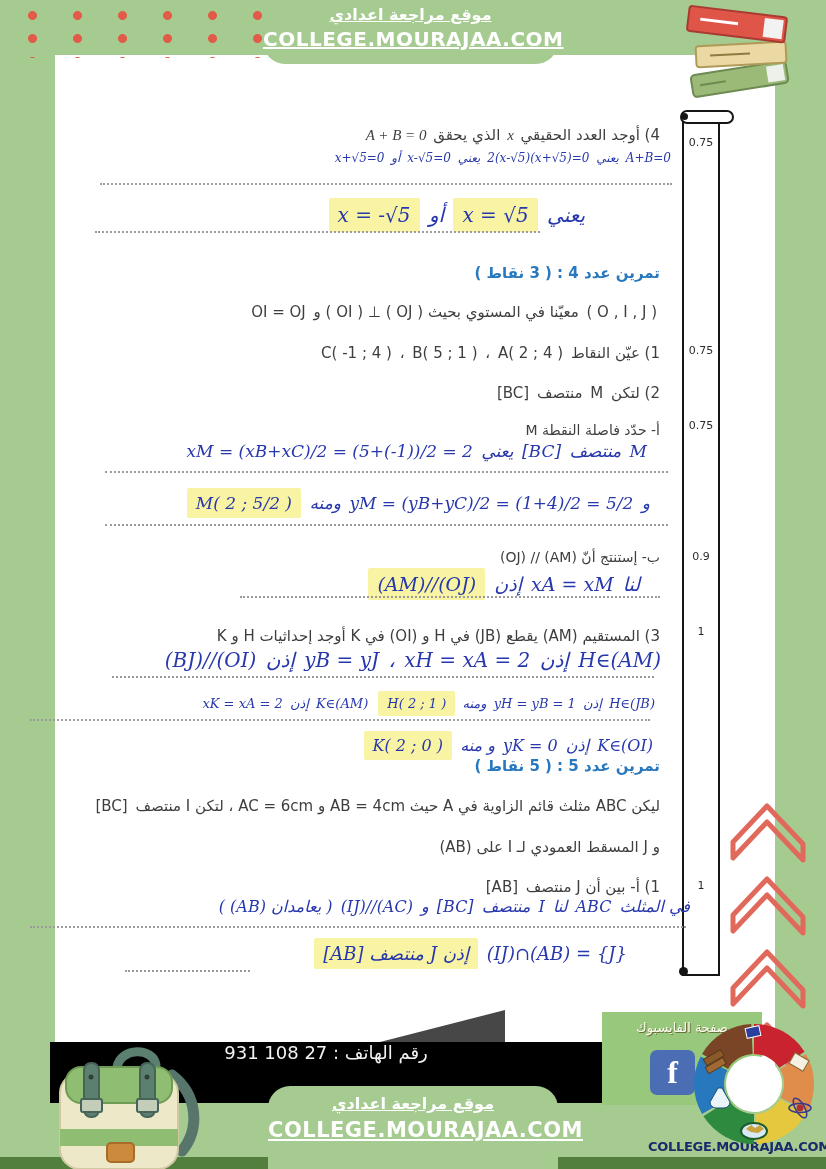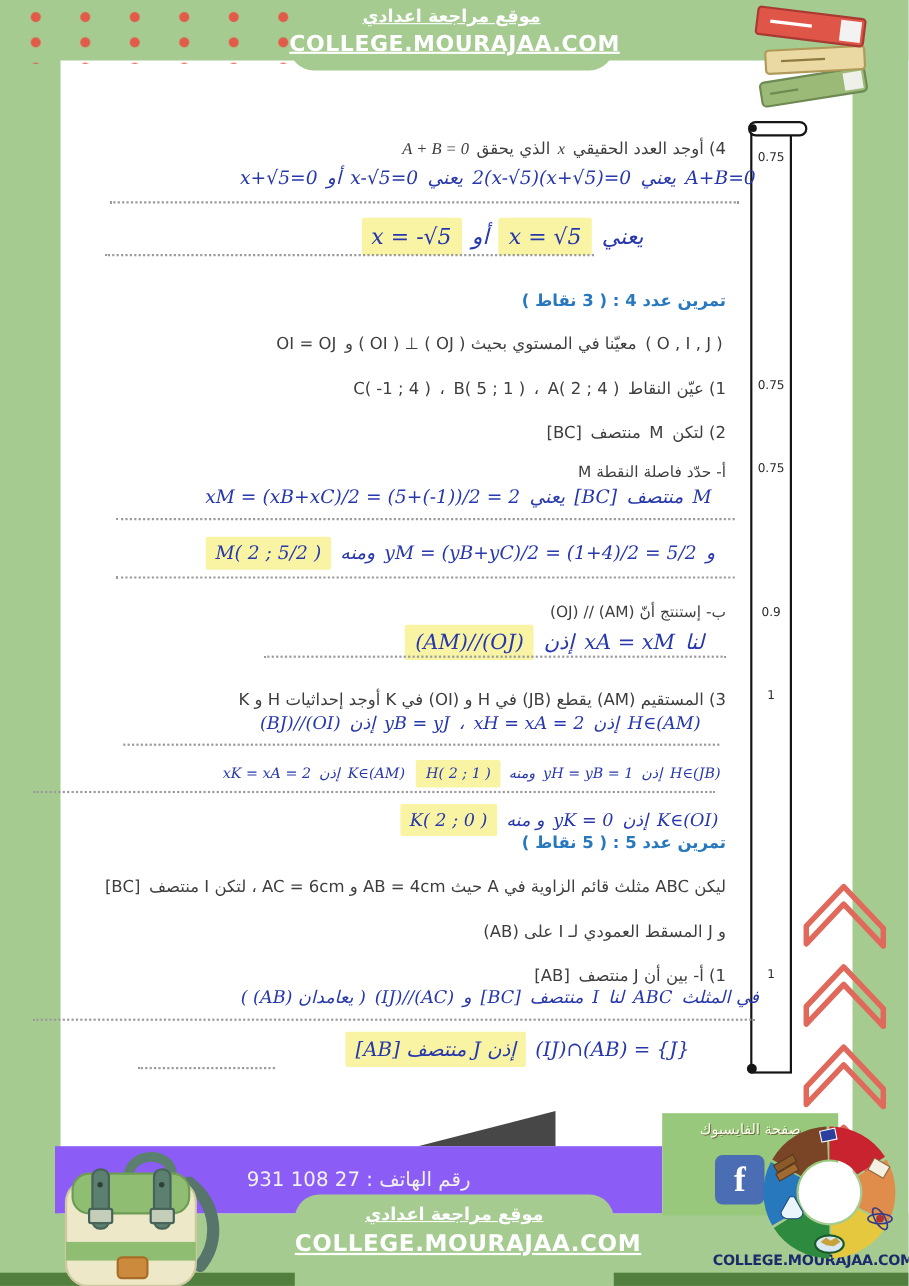--- a/index.html
+++ b/index.html
@@ -20,22 +20,22 @@
       font-family:"DejaVu Serif","DejaVu Sans",sans-serif}
   .hl{background:#f8f4a3;padding:5px 9px;border-radius:2px}
   .dot{position:absolute;border-top:2px dotted #9b9b9b;height:0}
   
   .ruler{position:absolute;left:682px;top:112px;width:34px;height:860px;background:#fff;border:2px solid #151515}
   .mark{position:absolute;left:686px;width:30px;text-align:center;font-size:11px;color:#2b2b2b}
   
   .dots{background-image:radial-gradient(circle,#e25a48 4px,rgba(0,0,0,0) 5px);
         background-size:45px 23px;background-position:6px 4px}
   
-  .darkbar{position:absolute;left:50px;top:1042px;width:552px;height:61px;background:#8b5cf6;
-           display:flex;align-items:center;justify-content:center}
+  .darkbar{position:absolute;left:50px;top:1042px;width:552px;height:61px;background:#000000;
+           display:flex;justify-content:center}
   .phone{color:#f2f2f2;font-size:18px;direction:rtl;white-space:nowrap}
   .fbpanel{position:absolute;left:602px;top:1012px;width:160px;height:93px;background:#97c87c}
   .fblabel{position:absolute;left:602px;top:1020px;width:160px;text-align:center;color:#fdfdee;
            font-size:13px;direction:rtl;text-shadow:1px 1px 0 #6b6b40}
   .fbicon{position:absolute;left:650px;top:1050px;width:45px;height:45px;border-radius:7px;
           background:#4a6db3;color:#fff;font-weight:bold;font-size:32px;text-align:center;line-height:44px;
           font-family:"Liberation Serif",serif}
   .caption{position:absolute;left:648px;top:1139px;width:172px;text-align:center;color:#1b2a6b;
            font-weight:bold;font-size:13px;letter-spacing:-0.3px}
 </style>
@@ -84,21 +84,21 @@
   <span class="mark" style="top:625px">1</span>
   <span class="mark" style="top:879px">1</span>
 
   <div class="print" style="top:126px;right:166px">
     <span>4) أوجد العدد الحقيقي</span>
     <span class="mser">x</span>
     <span>الذي يحقق</span>
     <span class="mser">A + B = 0</span>
   </div>
 
-  <div class="hw" style="top:151px;right:136px;font-size:17px">
+  <div class="hw" style="top:151px;right:152px;font-size:12px">
     <span class="m">A+B=0</span>
     <span>يعني</span>
     <span class="m">2(x-√5)(x+√5)=0</span>
     <span>يعني</span>
     <span class="m">x-√5=0</span>
     <span>أو</span>
     <span class="m">x+√5=0</span>
   </div>
   <div class="dot" style="left:100px;right:154px;top:183px"></div>
 
@@ -158,21 +158,21 @@
   <div class="hw" style="top:568px;right:186px;font-size:19px">
     <span>لنا</span>
     <span class="m">xA = xM</span>
     <span>إذن</span>
     <span class="m hl">(AM)//(OJ)</span>
   </div>
   <div class="dot" style="left:240px;right:166px;top:596px"></div>
 
   <div class="print" style="top:627px;right:166px">3) المستقيم (AM) يقطع (JB) في H و (OI) في K أوجد إحداثيات H و K</div>
 
-  <div class="hw" style="top:648px;right:186px;font-size:16px">
+  <div class="hw" style="top:648px;right:162px;font-size:20px">
     <span class="m">H∈(AM)</span>
     <span>إذن</span>
     <span class="m">xH = xA = 2</span>
     <span>،</span>
     <span class="m">yB = yJ</span>
     <span>إذن</span>
     <span class="m">(BJ)//(OI)</span>
   </div>
   <div class="dot" style="left:112px;right:172px;top:676px"></div>
 

